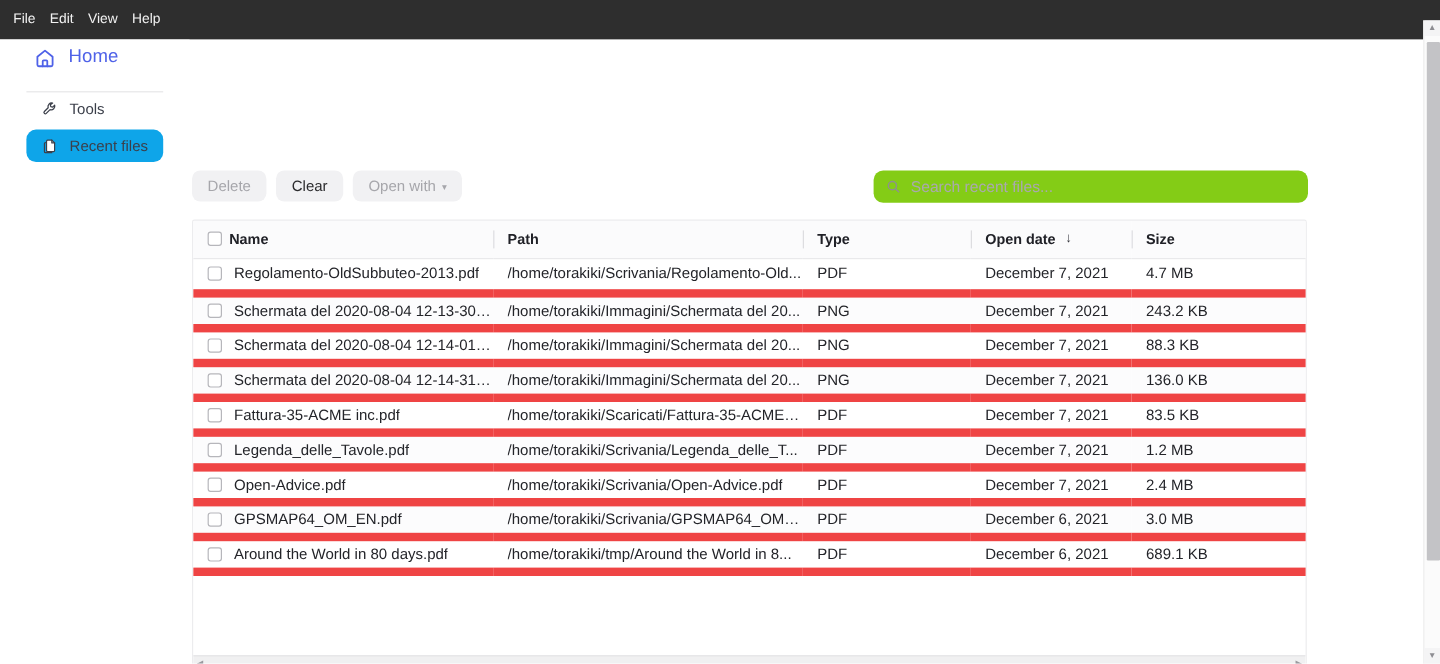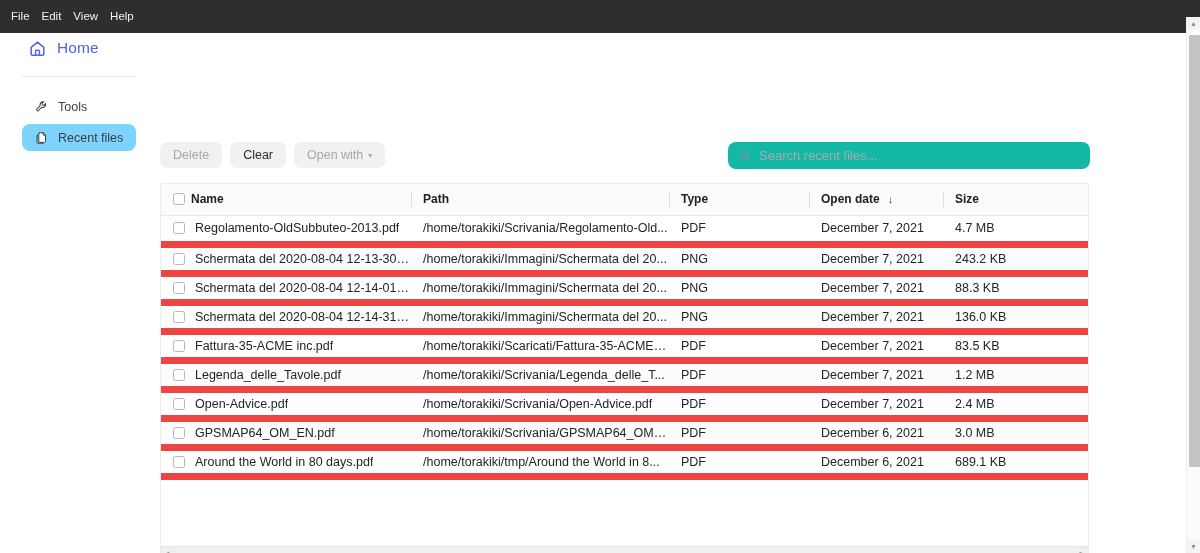--- a/index.html
+++ b/index.html
@@ -58,37 +58,37 @@
     color: #4f62e8;
     font-size: 15.5px;
     letter-spacing: .1px;
   }
   .sidebar-divider {
     height: 1px;
     background: #e6e6e8;
     margin: 13px 22px 0 22px;
   }
   .nav {
-    margin-top: 16px;
+    margin-top: 0;
     padding: 0 0 0 0;
   }
   .nav-item {
     display: flex;
     align-items: center;
     gap: 9px;
     height: 27px;
     margin: 0 22px 4px 22px;
     padding-left: 13px;
     border-radius: 8px;
     cursor: pointer;
     color: #3b3f4a;
     font-size: 12.5px;
   }
   .nav-item.active {
-    background: #7dd3fc;
+    background: #0ea5e9;
   }
 
   
   .main {
     flex: 1 1 auto;
     position: relative;
     padding-top: 0;
   }
 
   
@@ -124,21 +124,21 @@
     top: 1px;
   }
 
   
   .searchbox {
     position: absolute;
     left: 570px;
     top: 109px;
     width: 362px;
     height: 27px;
-    background: #14b8a6;
+    background: #84cc16;
     border-radius: 8px;
     display: flex;
     align-items: center;
     padding-left: 10px;
     gap: 8px;
   }
   .search-input {
     border: none;
     outline: none;
     background: transparent;

